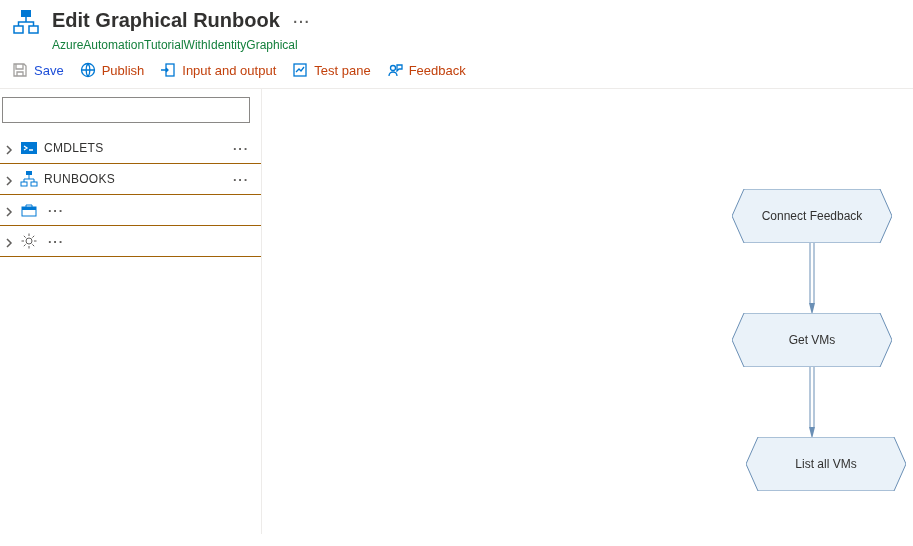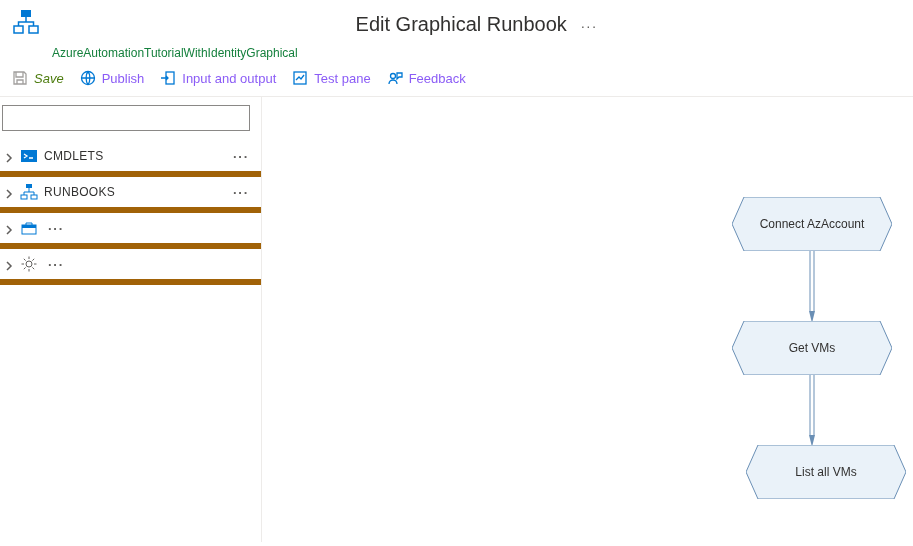--- a/index.html
+++ b/index.html
@@ -21,24 +21,23 @@
     gap: 12px;
   }
   .header-icon {
     width: 28px; height: 28px;
     flex-shrink: 0;
     margin-top: 4px;
   }
   .header-text { flex: 1; }
   .header-title {
     font-size: 20px;
-    font-weight: 400;
+    font-weight: 700;
     color: #323130;
-    line-height: 40px;
-    text-align: center;
+    line-height: 32px;
   }
   .header-subtitle {
     font-size: 12px;
     color: #15803d;
   }
   .header-more {
     color: #605e5c;
     font-size: 14px;
     margin-left: 8px;
     cursor: pointer;
@@ -51,23 +50,23 @@
     align-items: center;
     padding: 8px 12px 10px 12px;
     gap: 16px;
   }
   .tb-item {
     display: inline-flex;
     align-items: center;
     gap: 6px;
     cursor: pointer;
     font-size: 13px;
-    color: #8b5cf6;
-  }
-  .tb-item.disabled { color: #4d7c0f; cursor: default; font-style: italic; }
+    color: #c2410c;
+  }
+  .tb-item.disabled { color: #1d4ed8; cursor: default; }
   .tb-icon { width: 16px; height: 16px; flex-shrink: 0; }
   .tb-icon svg { stroke: #0078d4; fill: none; stroke-width: 1.3; }
   .tb-item.disabled .tb-icon svg { stroke: #a19f9d; }
 
   
   .main {
     display: flex;
     height: calc(546px - 100px);
     border-top: 1px solid #edebe9;
   }
@@ -83,21 +82,21 @@
     border: 1px solid #8a8886;
     padding: 2px 6px;
     font-size: 13px;
     outline: none;
   }
   .lib-list { }
   .lib-row {
     display: flex;
     align-items: center;
     padding: 6px 8px 6px 4px;
-    border-bottom: 6px solid #a16207;
+    border-bottom: 1px solid #a16207;
     gap: 6px;
     cursor: pointer;
   }
   .chev {
     width: 10px; height: 10px;
     flex-shrink: 0;
   }
   .chev svg { stroke: #605e5c; fill: none; stroke-width: 1.5; }
   .lib-icon {
     width: 18px; height: 18px;
@@ -294,21 +293,21 @@
 
     </div>
   </div>
 
   <div class="canvas">
 
     <div class="node" style="left:470px; top:100px;">
       <svg viewBox="0 0 160 54">
           <polygon points="12,0 148,0 160,27 148,54 12,54 0,27" fill="#eaf2f9" stroke="#6a8fb5" stroke-width="1"></polygon>
         </svg>
-      <span class="node-label">Connect AzAccount</span>
+      <span class="node-label">Connect Feedback</span>
     </div>
 
     <div class="connector" style="left:547px; top:154px;">
       <svg width="6" height="72" viewBox="0 0 6 72">
         <path d="M1 0 v60 M5 0 v60" stroke="#6a8fb5" stroke-width="1"></path>
         <polygon points="3,72 0,60 6,60" fill="#6a8fb5"></polygon>
       </svg>
     </div>
 
     <div class="node" style="left:470px; top:224px;">

